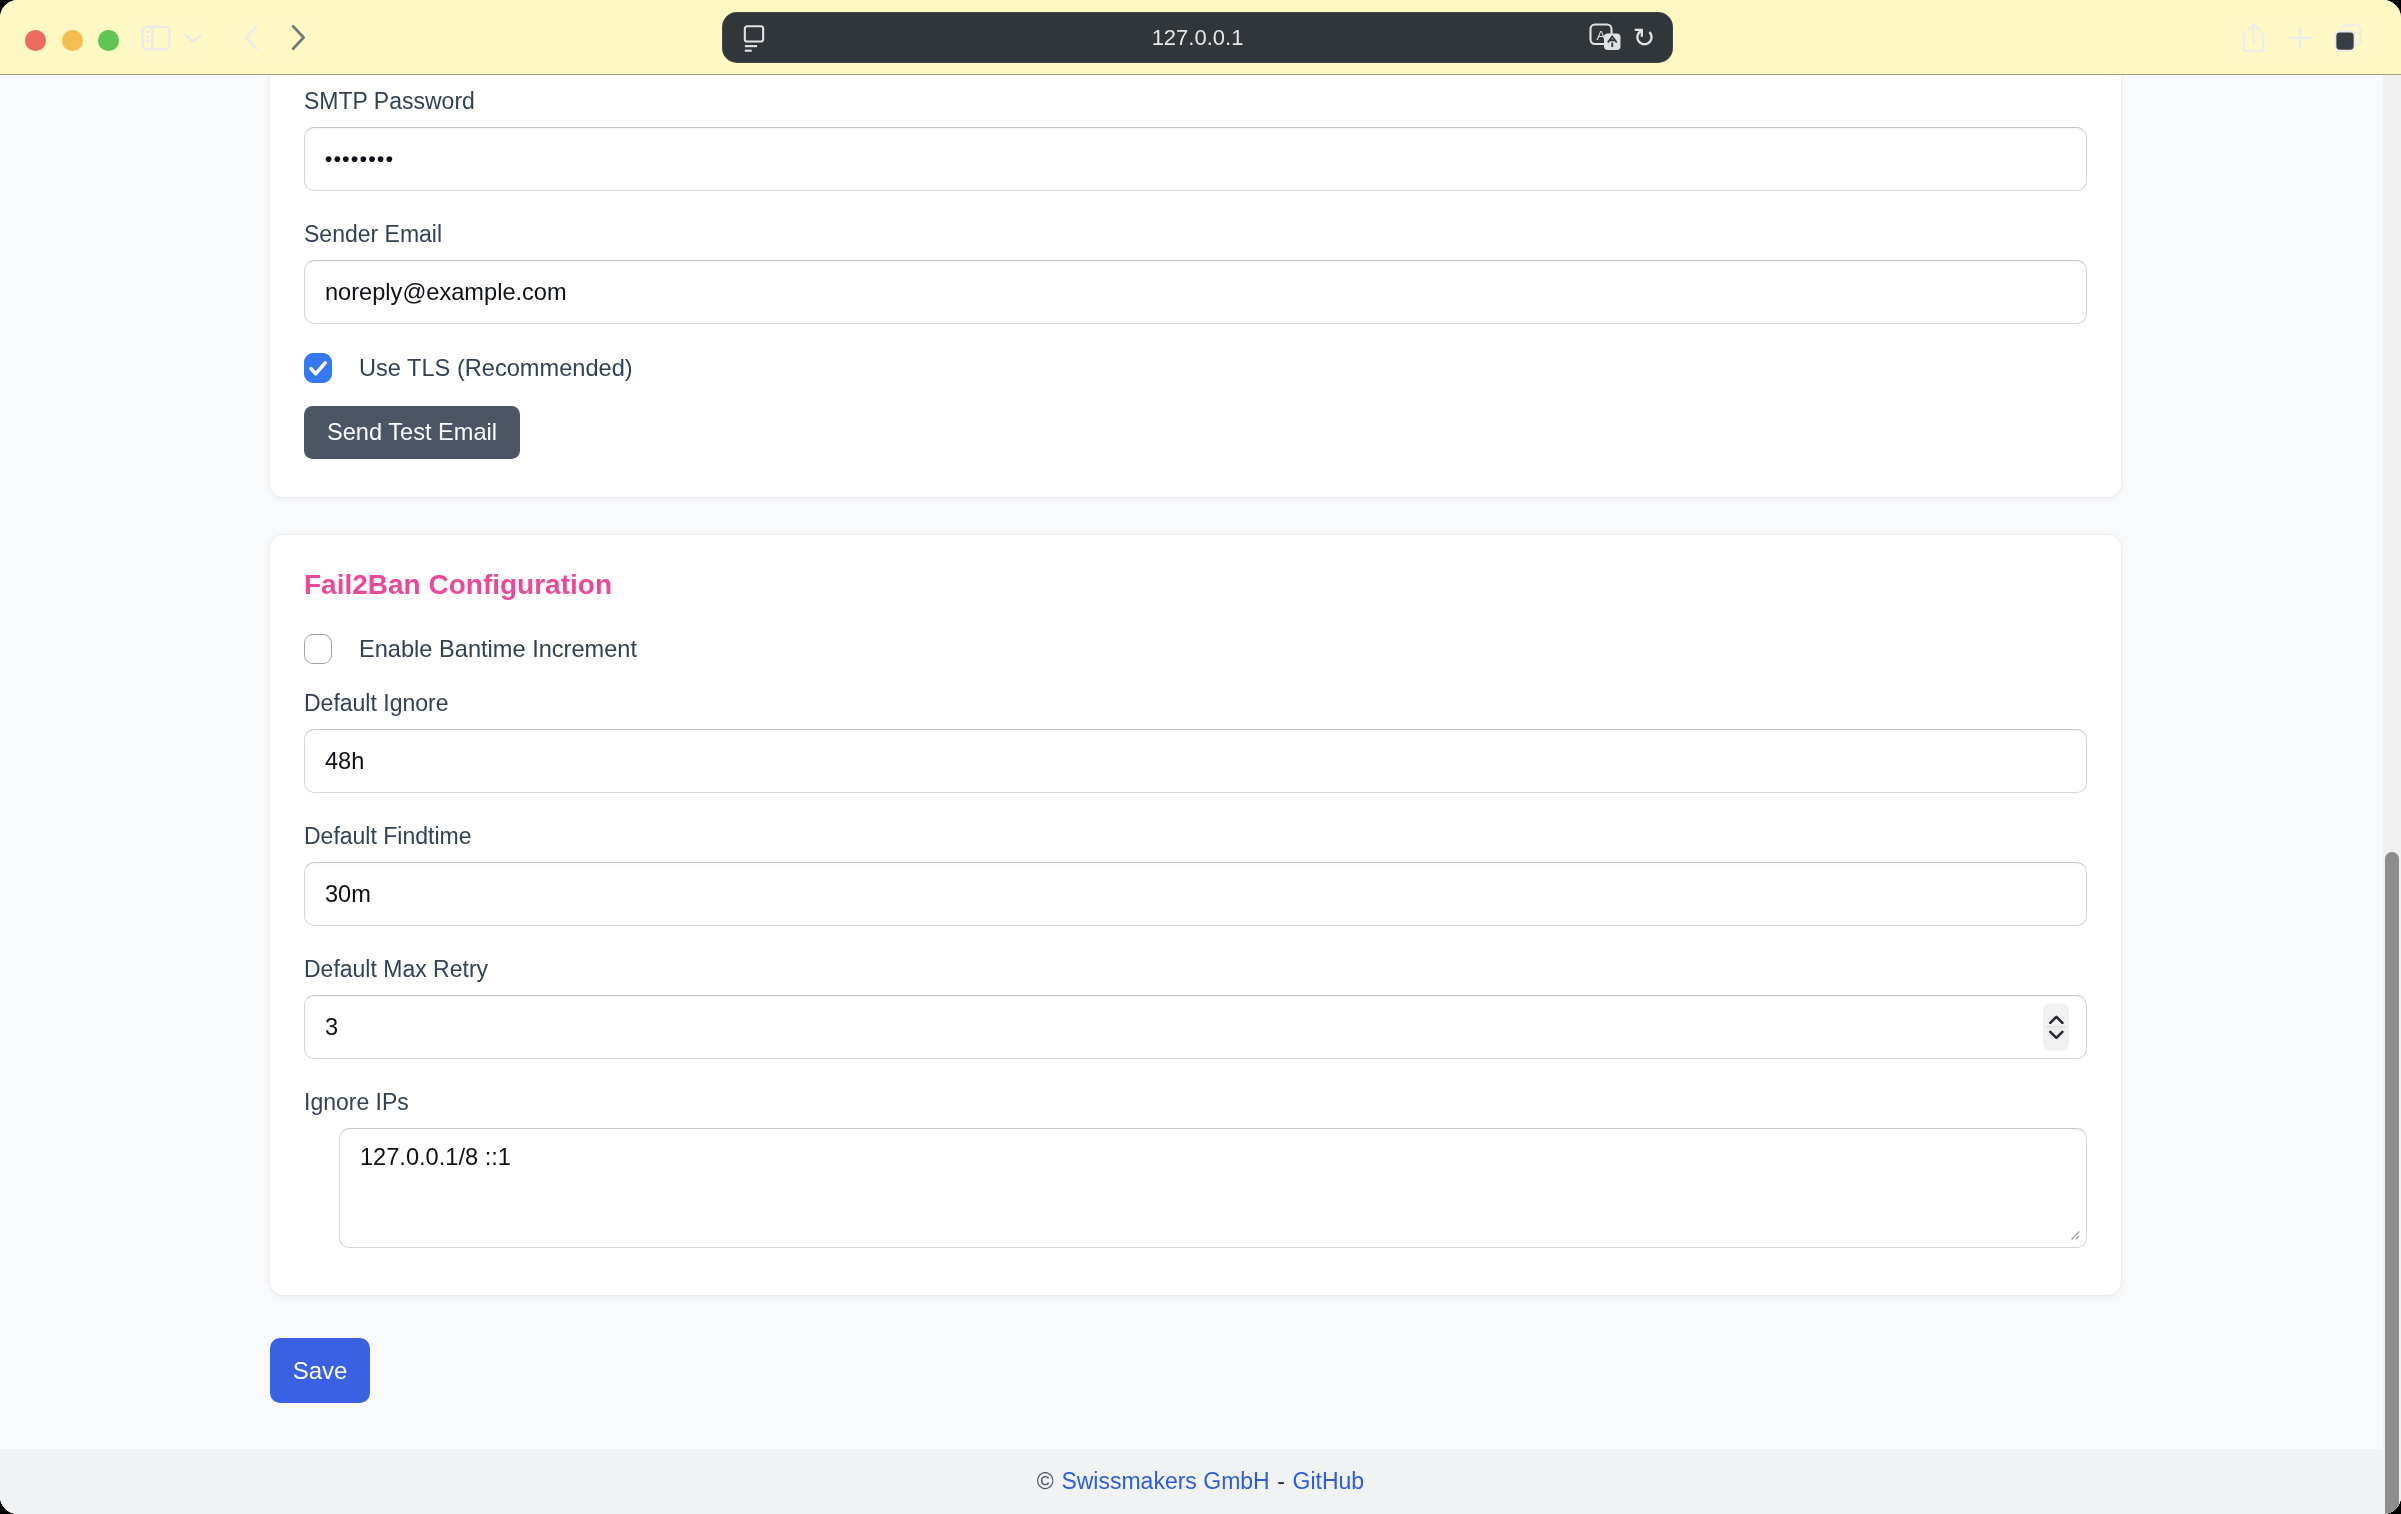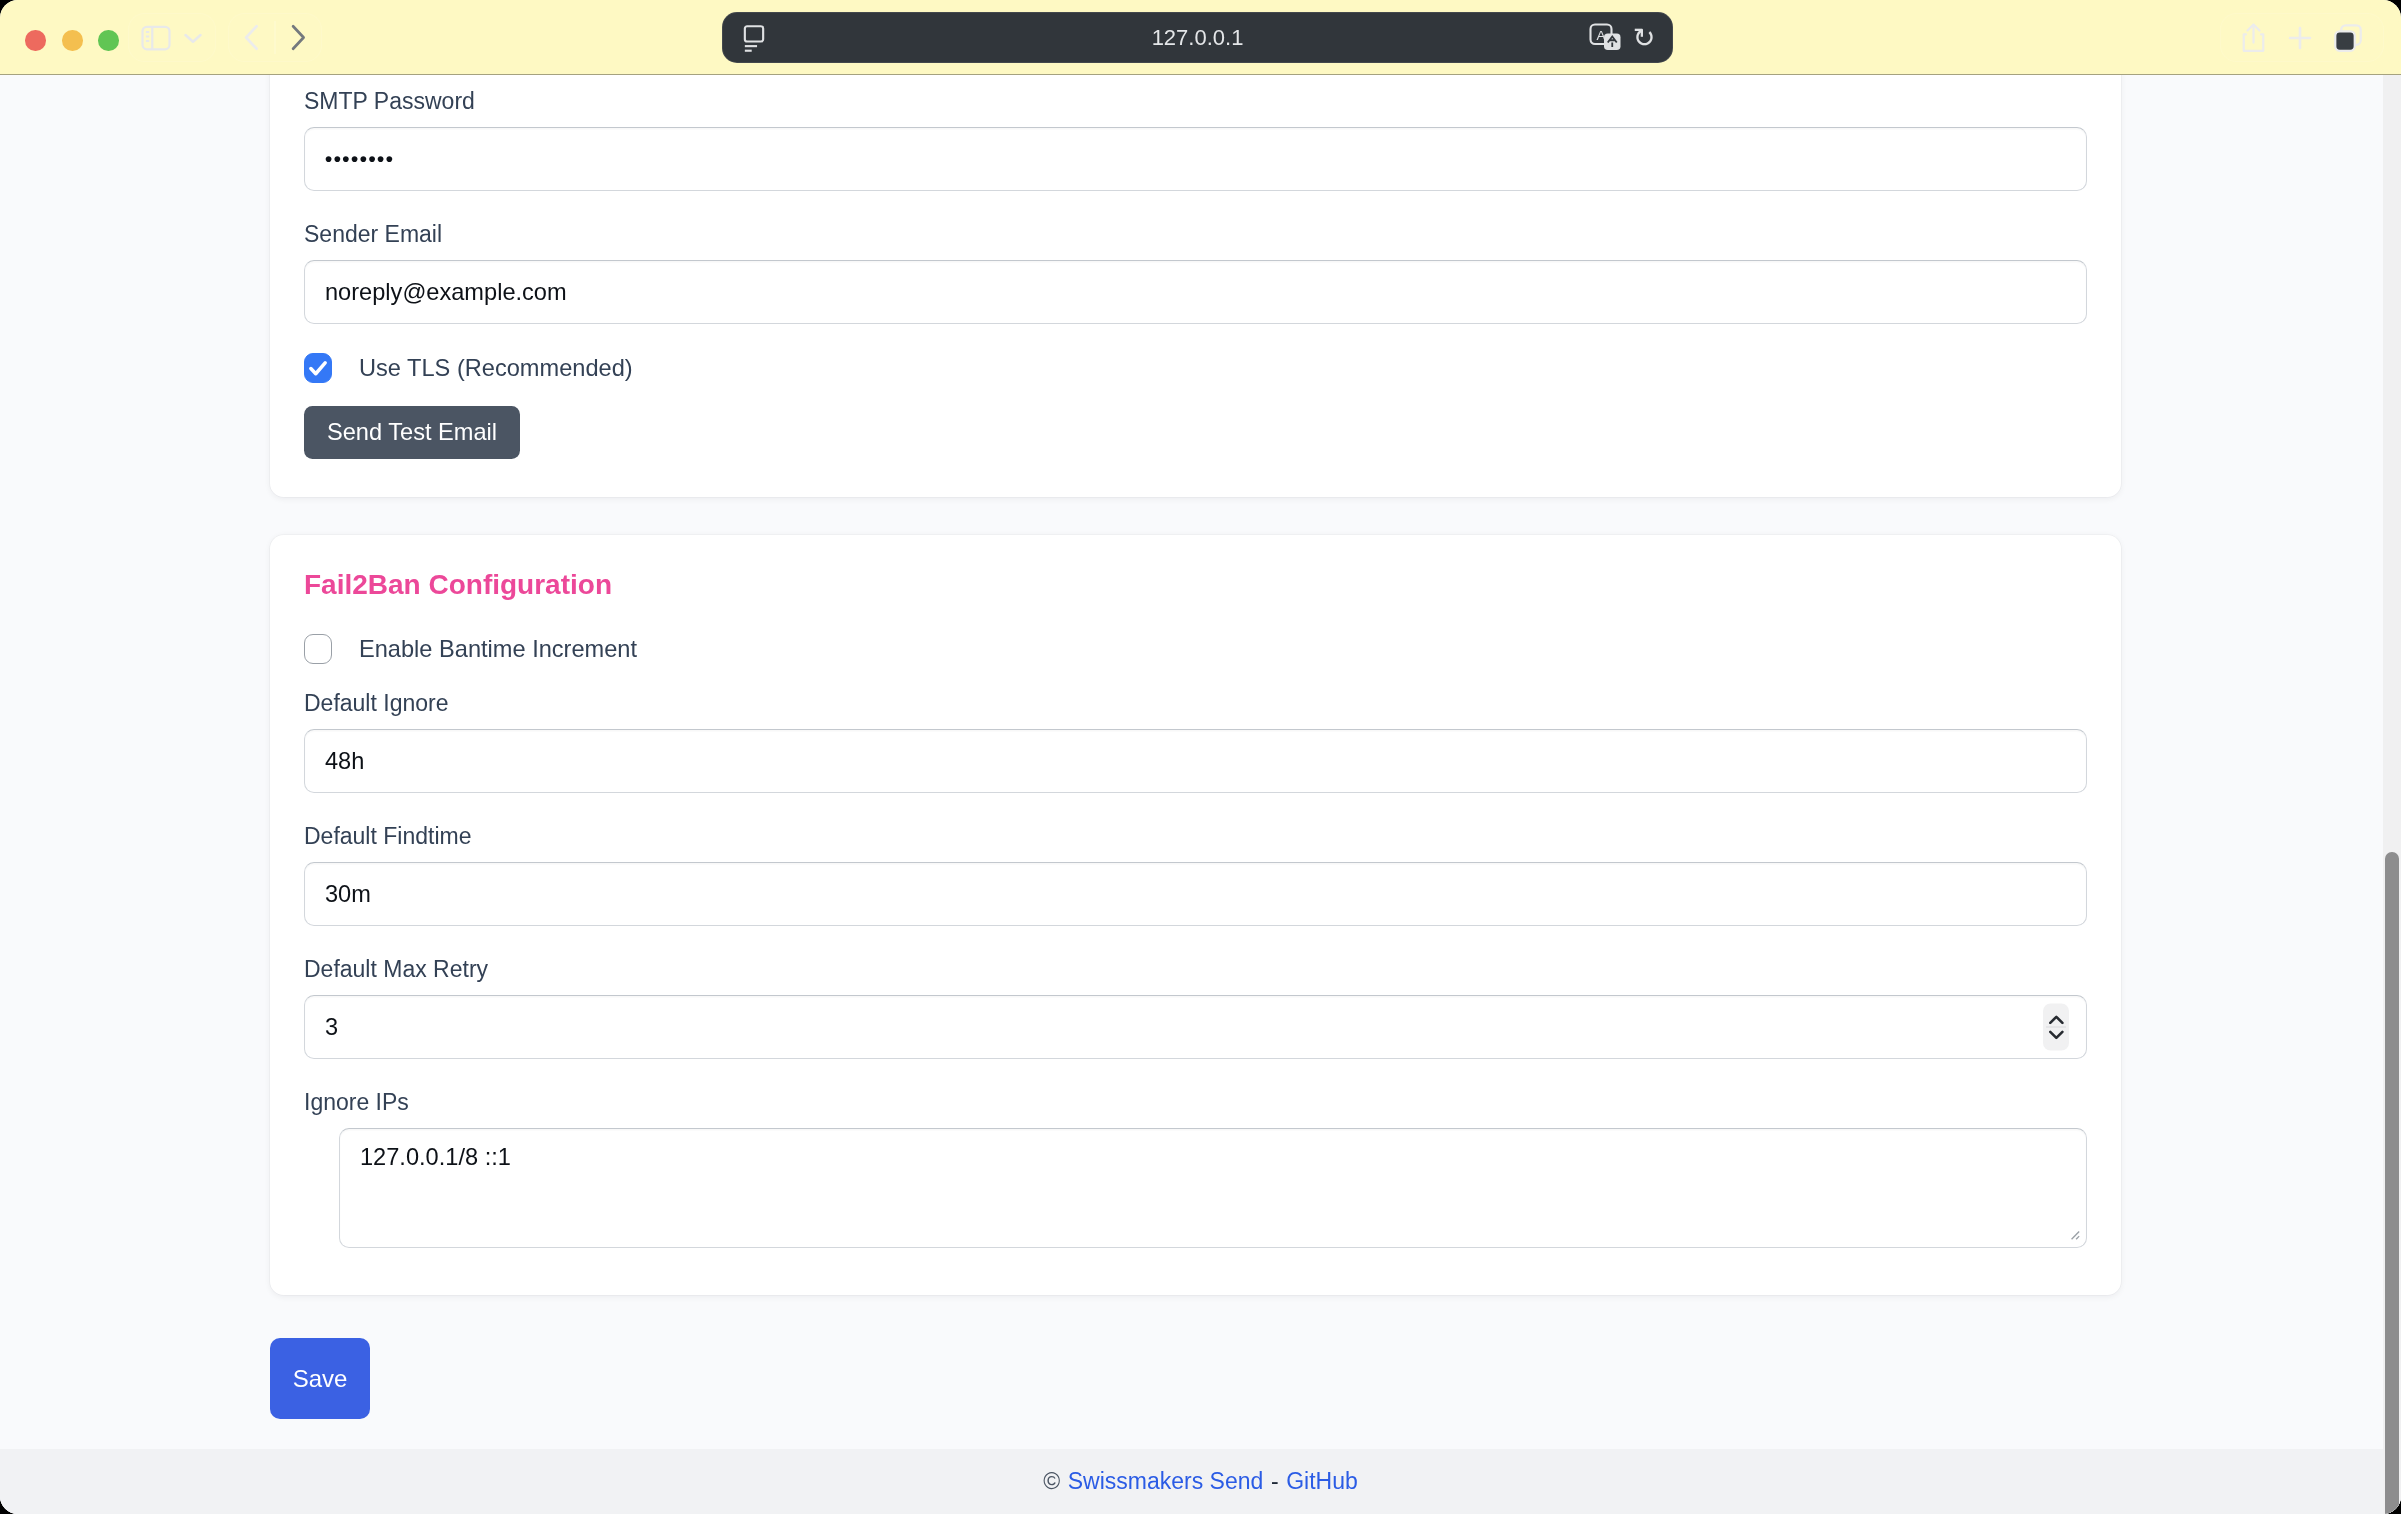--- a/index.html
+++ b/index.html
@@ -41,21 +41,21 @@
   .checkbox.checked svg { display:block; }
   .check-label { font-size:23.6px; color:#334155; margin-left:27px; }
   .btn-test { margin-top:23px; height:53px; padding:0 23px; background:#4b5563; color:#fff; font-size:23.6px; border:none; border-radius:8.4px; font-family:"Liberation Sans", sans-serif; }
   .h2 { font-size:28px; font-weight:700; color:#ec4899; margin-bottom:33px; }
   .num-wrap { position:relative; }
   .stepper { position:absolute; right:18px; top:50%; transform:translateY(-50%); width:26px; height:47px; background:#f1f1f2; border-radius:7.6px; display:flex; flex-direction:column; align-items:center; justify-content:center; }
   .stepper .sep { width:20px; height:1.1px; background:#d9dadc; margin:1.5px 0; }
   .ta { width:100%; height:120px; resize:none; background:#fff; border:1.1px solid #d3d7dc; border-top-color:#c3c8ce; border-radius:10px; padding:15px 20px; font-size:23.6px; color:#0d1117; font-family:"Liberation Sans", sans-serif; box-shadow:inset 0 1.5px 1.5px rgba(0,0,0,.03); outline:none; }
   .ta-wrap { position:relative;padding-left:35px; }
   .resize-handle { position:absolute; right:6px; bottom:7.6px; }
-  .btn-save { margin-top:43px; width:100px; height:81px; background:#3b61e3; color:#fff; font-size:24px; border:none; border-radius:10px; font-family:"Liberation Sans", sans-serif; }
+  .btn-save { margin-top:43px; width:100px; height:65px; background:#3b61e3; color:#fff; font-size:24px; border:none; border-radius:10px; font-family:"Liberation Sans", sans-serif; }
 
   
   .footer { position:absolute; left:0; right:0; bottom:0; height:65px; background:#f1f2f4; display:flex; align-items:center; justify-content:center; font-size:23px; }
   .footer .c { color:#4b5563; margin-right:7.6px; }
   .footer a { color:#2b5ce5; text-decoration:none; }
   .footer .sep { color:#1f2937; margin:0 7.6px; }
 
   
   .sb-track { position:absolute; top:0; bottom:0; right:0; width:18px; background:#f0f0f1; }
   .sb-thumb { position:absolute; right:2.3px; top:777px; width:13.7px; height:730px; border-radius:6.8px; background:#8d8d8e; }
@@ -210,21 +210,21 @@
             </svg>
           </span>
         </div>
       </div>
 
       <button class="btn-save">Save</button>
     </div>
 
     <div class="footer">
       <span class="c">©</span>
-      <a href="#">Swissmakers Send</a>
+      <a href="#">Swissmakers GmbH</a>
       <span class="sep">-</span>
       <a href="#">GitHub</a>
     </div>
 
     <div class="sb-track">
       <div class="sb-thumb"></div>
     </div>
   </div>
 </div>
 

